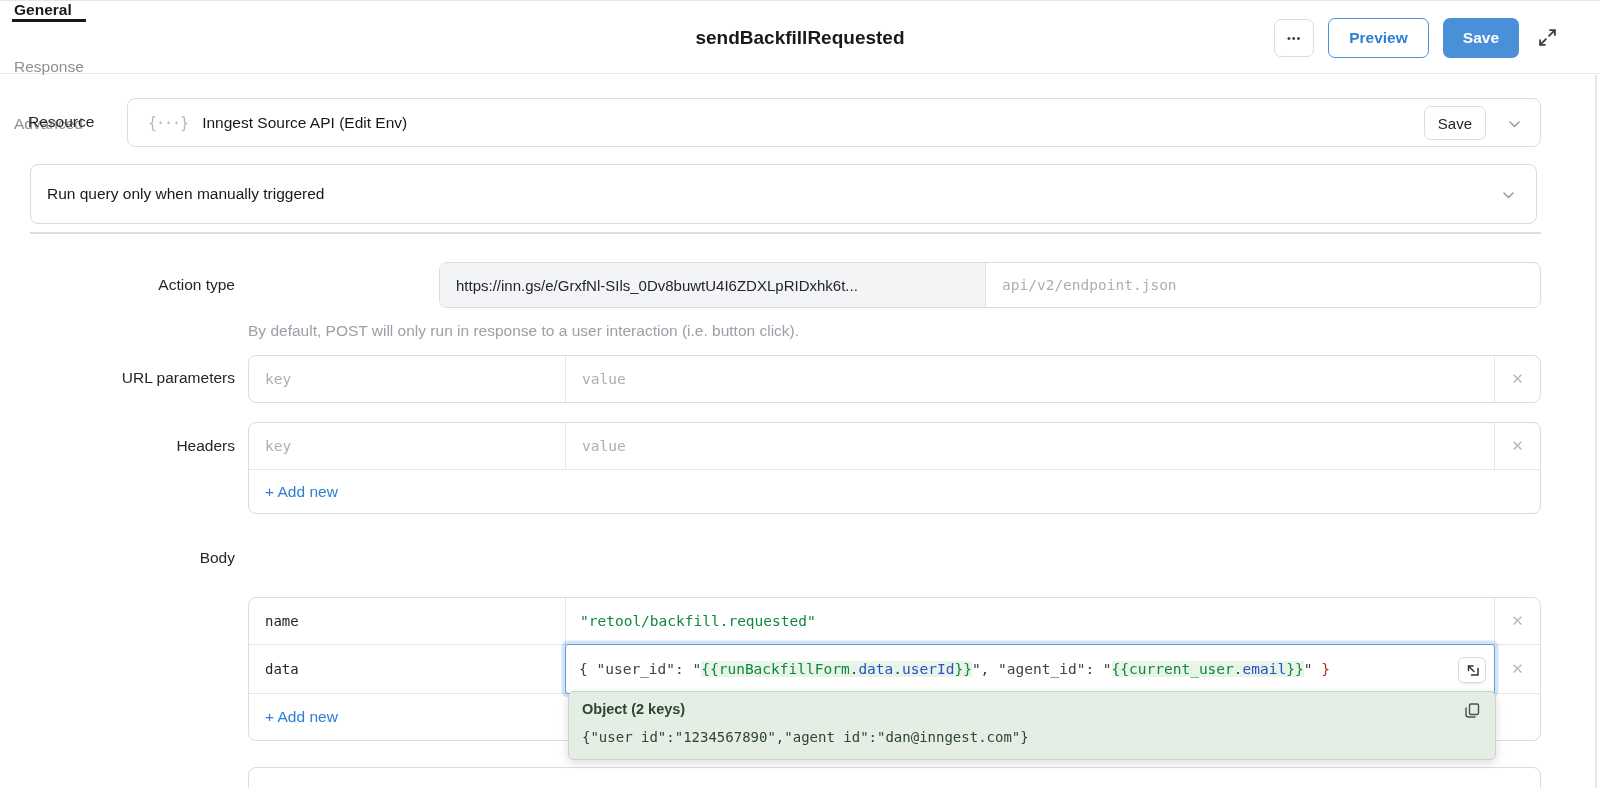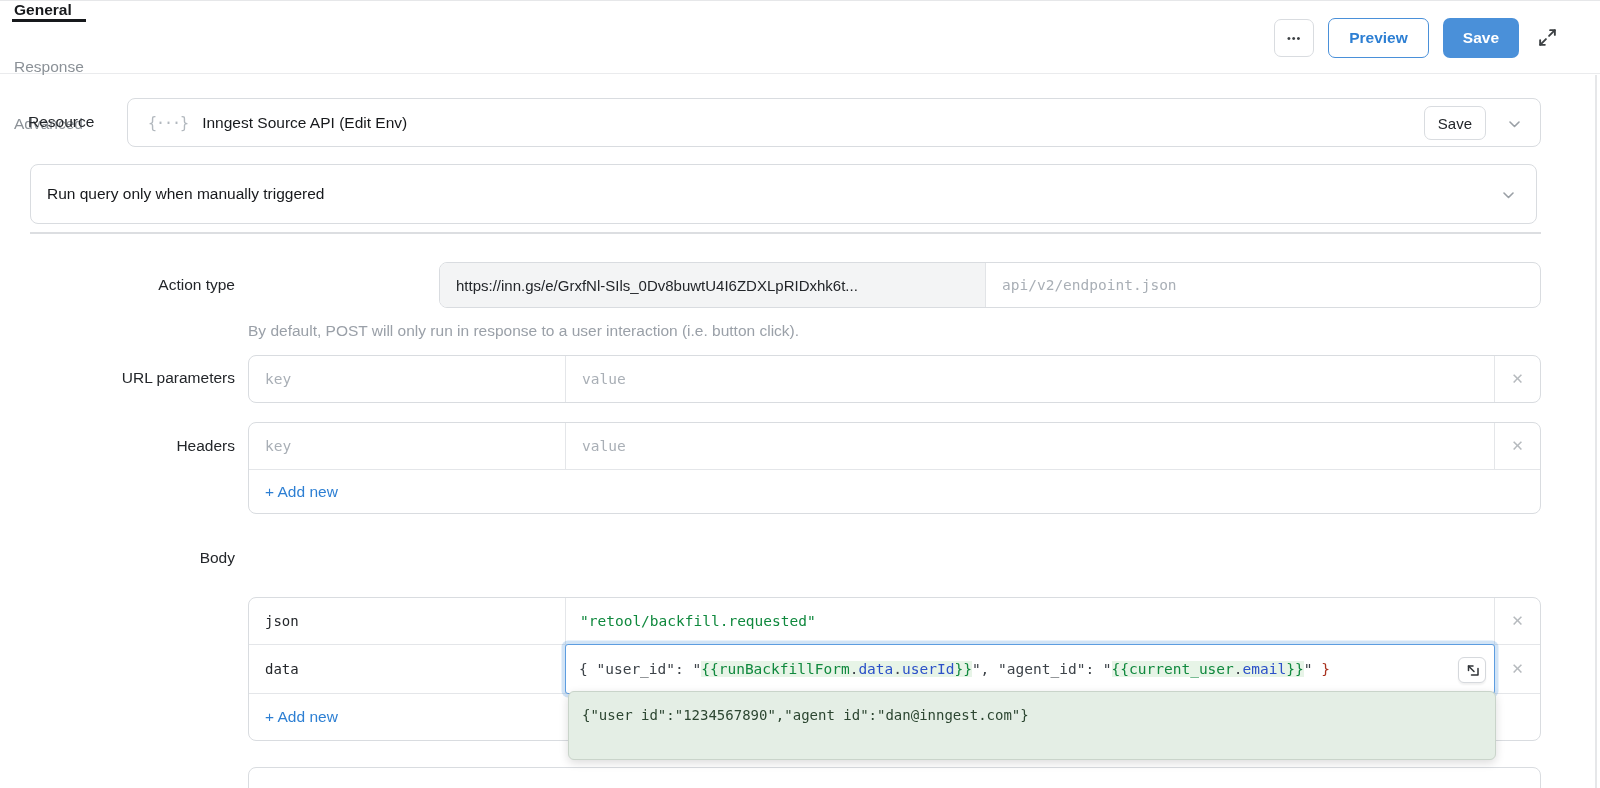--- a/index.html
+++ b/index.html
@@ -89,20 +89,21 @@
 <body>
 
 <div class="page">
 
   <div class="header">
     <div class="tabs">
       <div class="tab active">General</div>
       <div class="tab">Response</div>
       <div class="tab">Advanced</div>
     </div>
+    <div class="q-title">sendBackfillRequested</div>
     <div class="hdr-actions">
       <button class="btn-more">
         <span>•••</span>
       </button>
       <button class="btn-preview">Preview</button>
       <button class="btn-save">Save</button>
       <span class="btn-expand">
         <svg width="21" height="21" viewBox="0 0 20 20" fill="none" stroke="#3c4043" stroke-width="1.8" stroke-linecap="round" stroke-linejoin="round">
           <path d="M12.5 3H17v4.5"></path>
             <path d="M17 3l-5.5 5.5"></path>
@@ -175,21 +176,21 @@
     </div>
     <div class="addnew addnew-row">+ Add new</div>
   </div>
 
   <div class="label r" style="left:35px; top:548px; width:200px;">Body</div>
 
   <div class="kv-group" style="top:596px;">
 
     <div class="kv-row">
       <div class="kv-key">
-        <span class="kv-keyname">json</span>
+        <span class="kv-keyname">name</span>
       </div>
       <div class="kv-val">
         <span class="code-val code-green">"retool/backfill.requested"</span>
       </div>
       <div class="xcell">
         <span>✕</span>
       </div>
     </div>
 
     <div class="kv-row" style="height:49px;">
@@ -210,20 +211,29 @@
       </div>
       <div class="xcell">
         <span>✕</span>
       </div>
     </div>
 
     <div class="addnew" style="height:47px;">+ Add new</div>
   </div>
 
   <div class="popup">
+    <div class="popup-top">
+      <span class="popup-title">Object (2 keys)</span>
+      <span class="popup-copy">
+        <svg width="17" height="17" viewBox="0 0 17 17" fill="none" stroke="#44554a" stroke-width="1.4" stroke-linejoin="round">
+          <rect x="5.5" y="2" width="9" height="10.5" rx="1.5"></rect>
+          <path d="M11.5 15H4.5A2.5 2.5 0 0 1 2 12.5V5.5"></path>
+        </svg>
+      </span>
+    </div>
     <div class="popup-val">{"user_id":"1234567890","agent_id":"dan@inngest.com"}</div>
   </div>
 
   <div class="bottom-partial"></div>
 
   <div class="scroll-track"></div>
 
 </div>
 
 </body></html>

